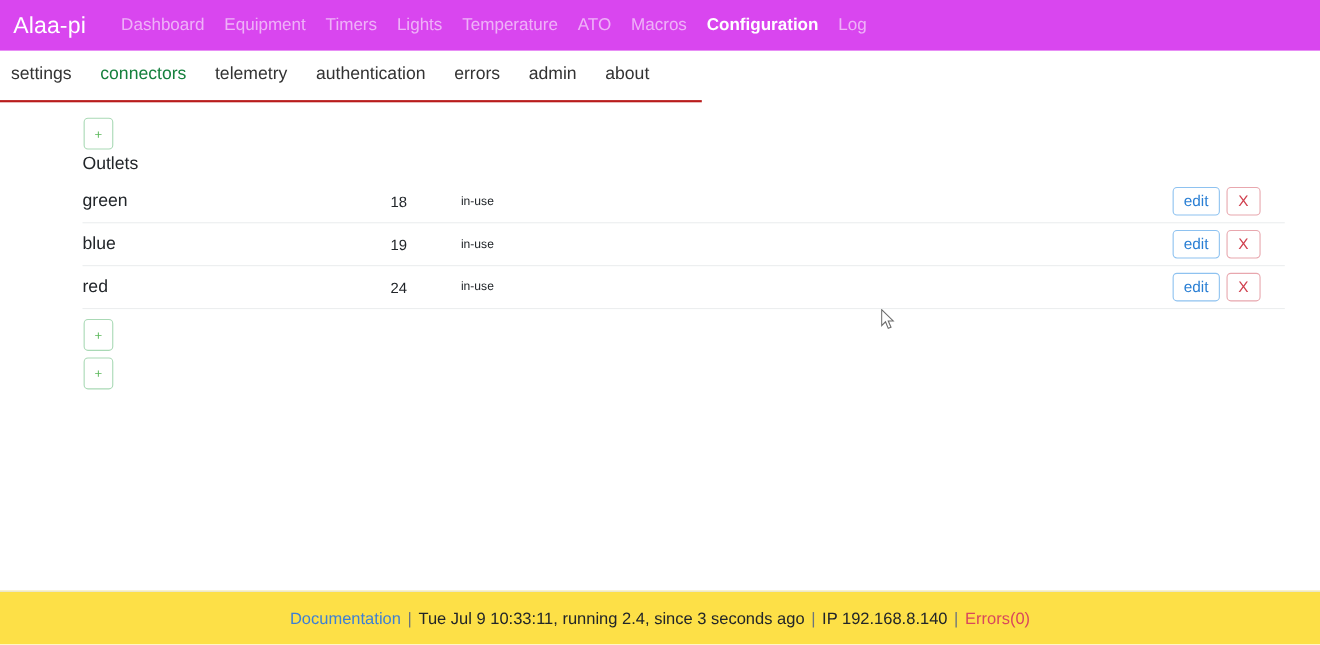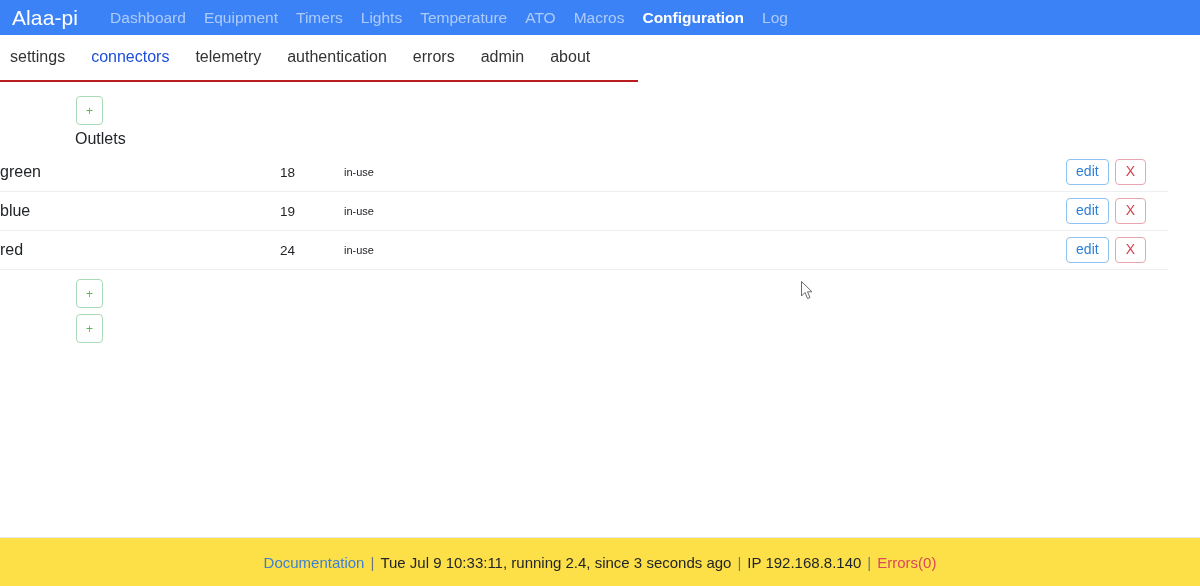--- a/index.html
+++ b/index.html
@@ -13,22 +13,22 @@
     background: #ffffff;
     font-family: "Liberation Sans", sans-serif;
     font-size: 16px;
     color: #212529;
     overflow: hidden;
     position: relative;
   }
 
   
   .navbar {
-    height: 35px;
-    background: #3b82f6;
+    height: 46px;
+    background: #d946ef;
     display: flex;
     align-items: center;
     padding: 0 0 0 12px;
     white-space: nowrap;
   }
   .brand {
     color: #ffffff;
     font-size: 21px;
     line-height: 1;
     margin-right: 23px;
@@ -68,21 +68,21 @@
   .subtab {
     font-size: 16px;
     color: #333333;
     padding: 0 13px;
     cursor: pointer;
     line-height: 1;
     text-decoration: none;
     white-space: nowrap;
   }
   .subtab:first-child { padding-left: 10px; }
-  .subtab.active { color: #1d4ed8; }
+  .subtab.active { color: #15803d; }
 
   
   .content {
     padding-left: 75px;
     padding-top: 14px;
   }
   .section-title {
     font-size: 16px;
     color: #212529;
     line-height: 1;
@@ -103,20 +103,21 @@
     display: inline-flex;
     align-items: center;
     justify-content: center;
     font-family: "Liberation Sans", sans-serif;
   }
   .add-row { margin: 0 0 6px 1px; }
 
   
   .outlet-table {
     margin-left: -75px;
+    padding-left: 75px;
     width: 1168px;
     margin-top: 2px;
   }
   .outlet-row {
     display: flex;
     align-items: center;
     height: 39px;
     border-bottom: 1px solid #eceeef;
     position: relative;
   }

